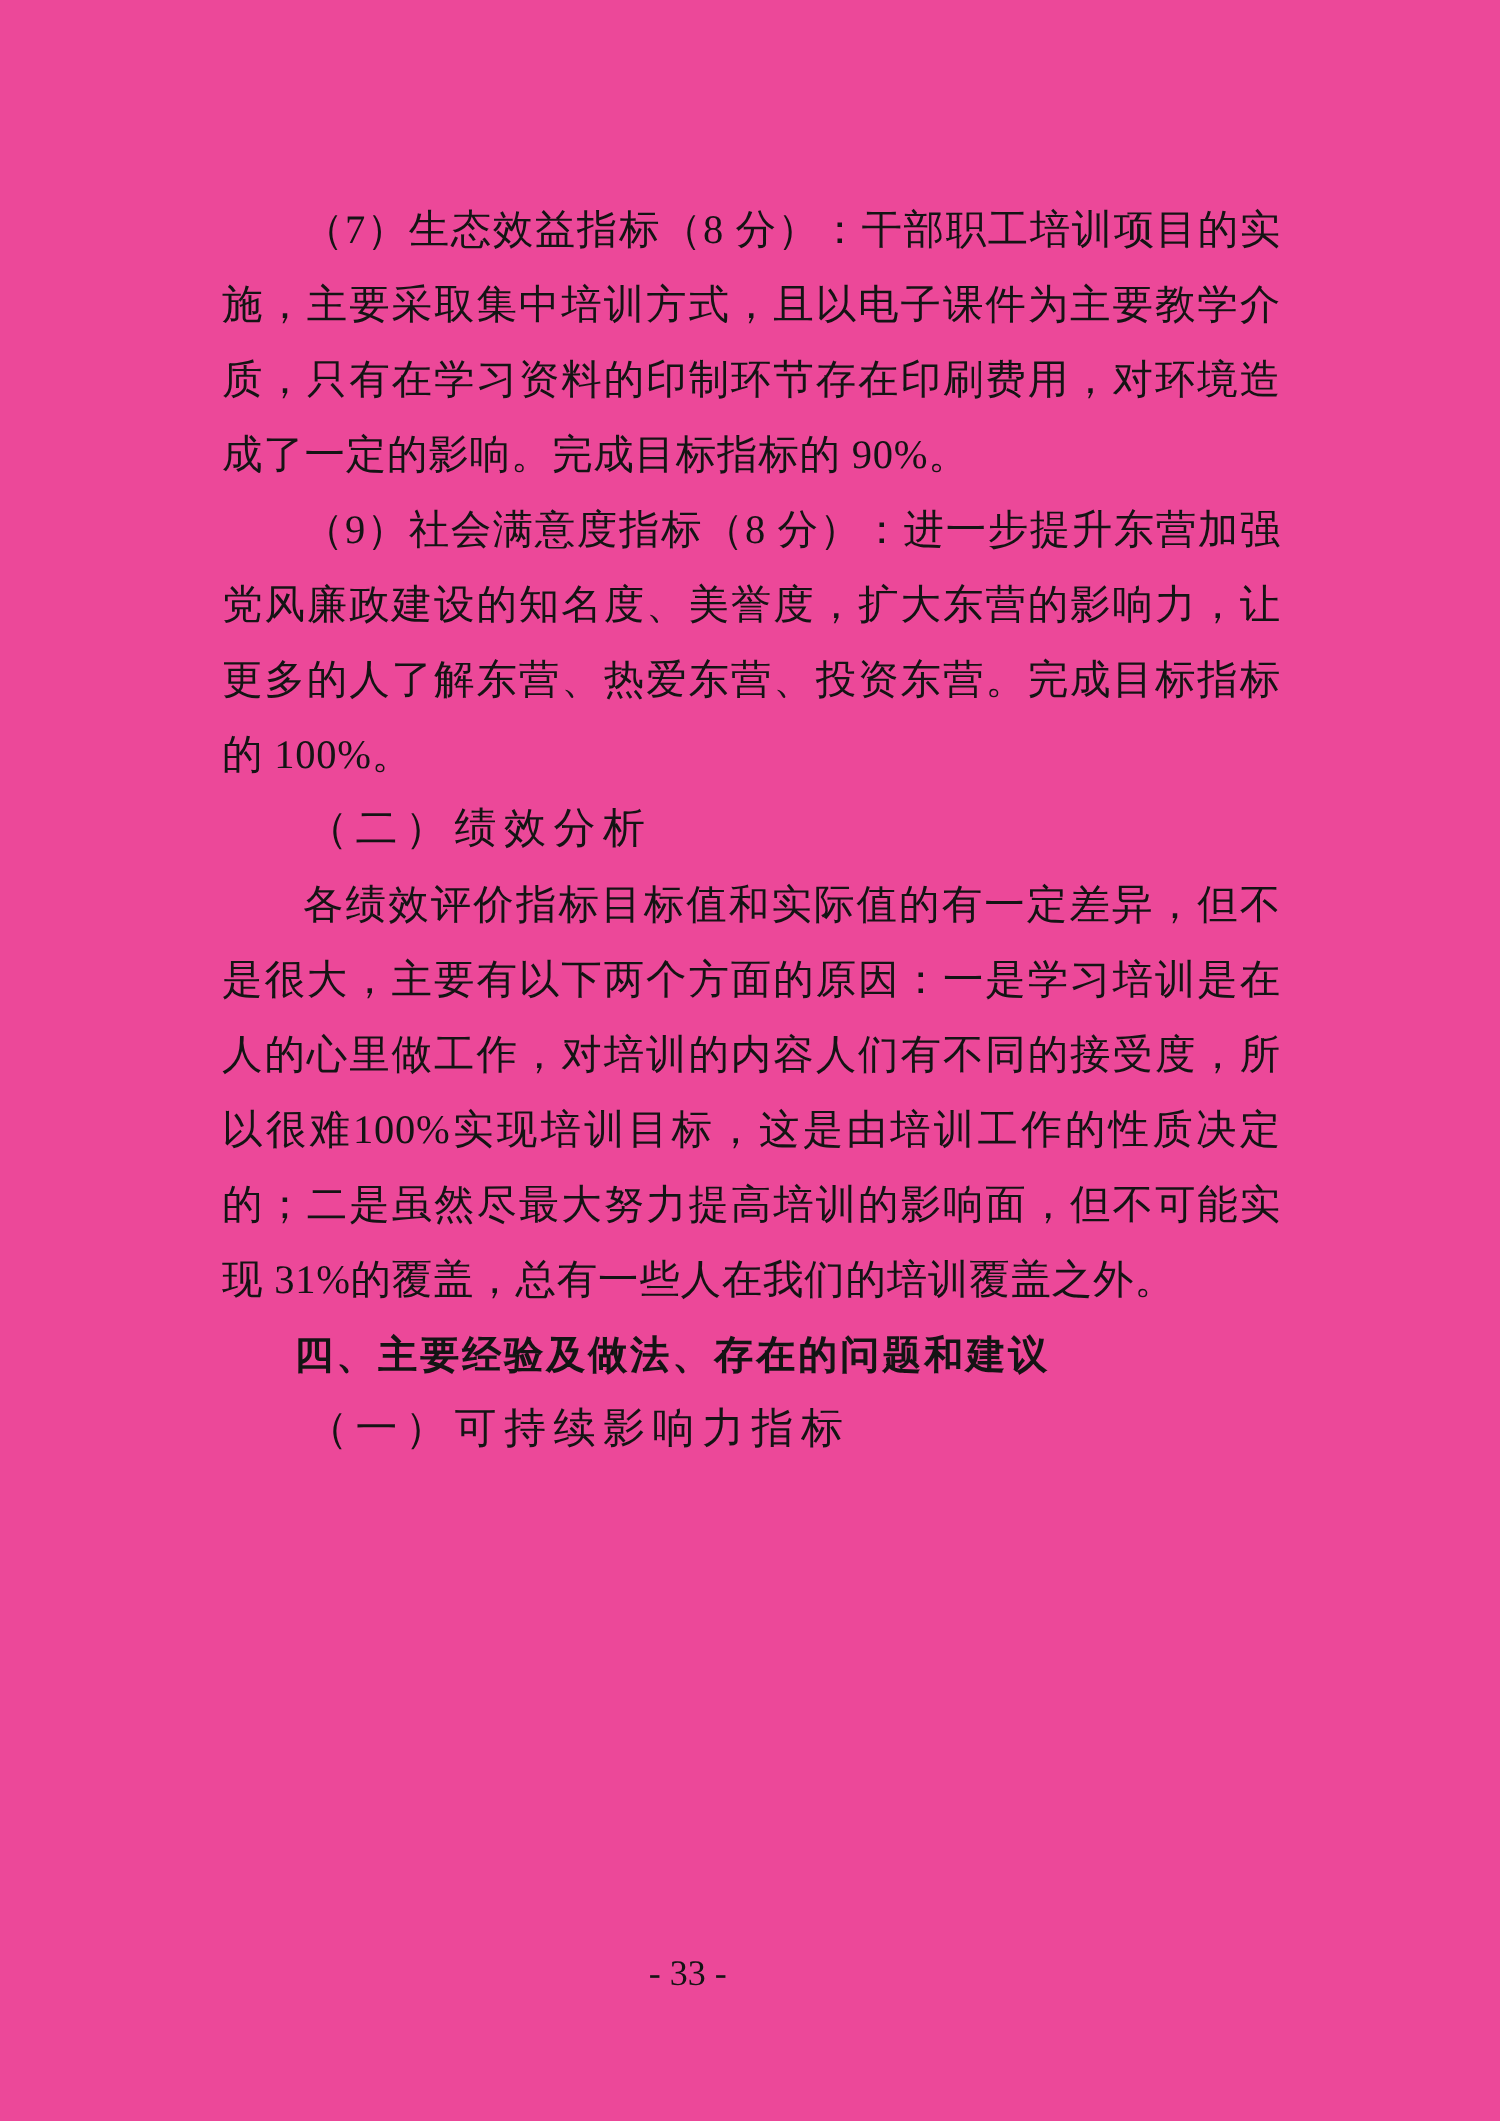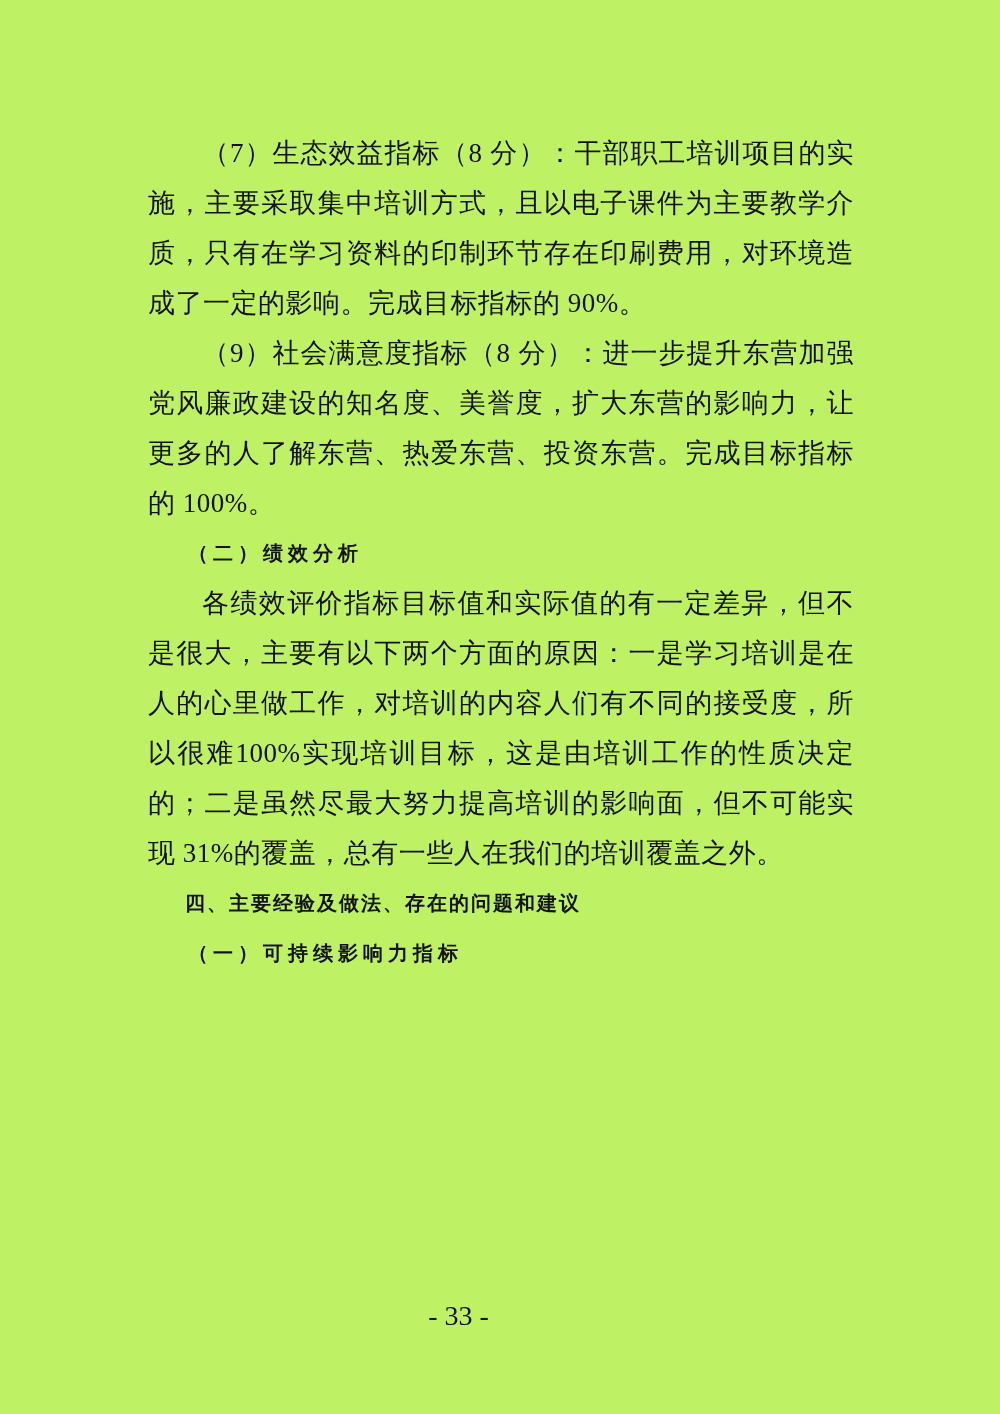--- a/index.html
+++ b/index.html
@@ -8,21 +8,21 @@
     width: 1000px;
     height: 1414px;
     background: #ffffff;
     overflow: hidden;
   }
 
   .page {
     position: relative;
     width: 1000px;
     height: 1414px;
-    background: #bef264;
+    background: #ec4899;
     font-family: "Liberation Serif", "DejaVu Serif", serif;
     color: #141414;
   }
 
   .content {
     position: absolute;
     left: 148px;
     top: 128px;
     width: 706px;
   }
@@ -31,44 +31,44 @@
     font-size: 27px;
     line-height: 50px;
     text-align: justify;
     text-justify: inter-character;
     text-indent: 2em;
     letter-spacing: 0.5px;
     font-weight: normal;
   }
 
   .kaiti-heading {
-    font-size: 20px;
+    font-size: 28px;
     line-height: 50px;
     text-indent: 2em;
     letter-spacing: 5px;
-    font-weight: bold;
+    font-weight: normal;
     font-family: "Liberation Serif", "DejaVu Serif", serif;
   }
 
   .bold-heading {
-    font-size: 20px;
+    font-size: 26px;
     line-height: 50px;
     text-indent: 1.85em;
     letter-spacing: 2px;
     font-weight: bold;
-    font-family: Liberation Serif, serif;
+    font-family: Liberation Sans, sans-serif;
   }
 
   .footer {
     position: absolute;
     left: 0;
     top: 1300px;
     width: 917px;
     text-align: center;
-    font-size: 28px;
+    font-size: 24px;
     line-height: 32px;
     color: #141414;
   }
 </style>
 </head>
 <body style="background: rgb(255, 255, 255);">
 
 <div class="page" style="color: rgb(20, 20, 20);">
   <div class="content">
     <p class="body-para">（7）生态效益指标（8 分）：干部职工培训项目的实施，主要采取集中培训方式，且以电子课件为主要教学介质，只有在学习资料的印制环节存在印刷费用，对环境造成了一定的影响。完成目标指标的 90%。</p>

